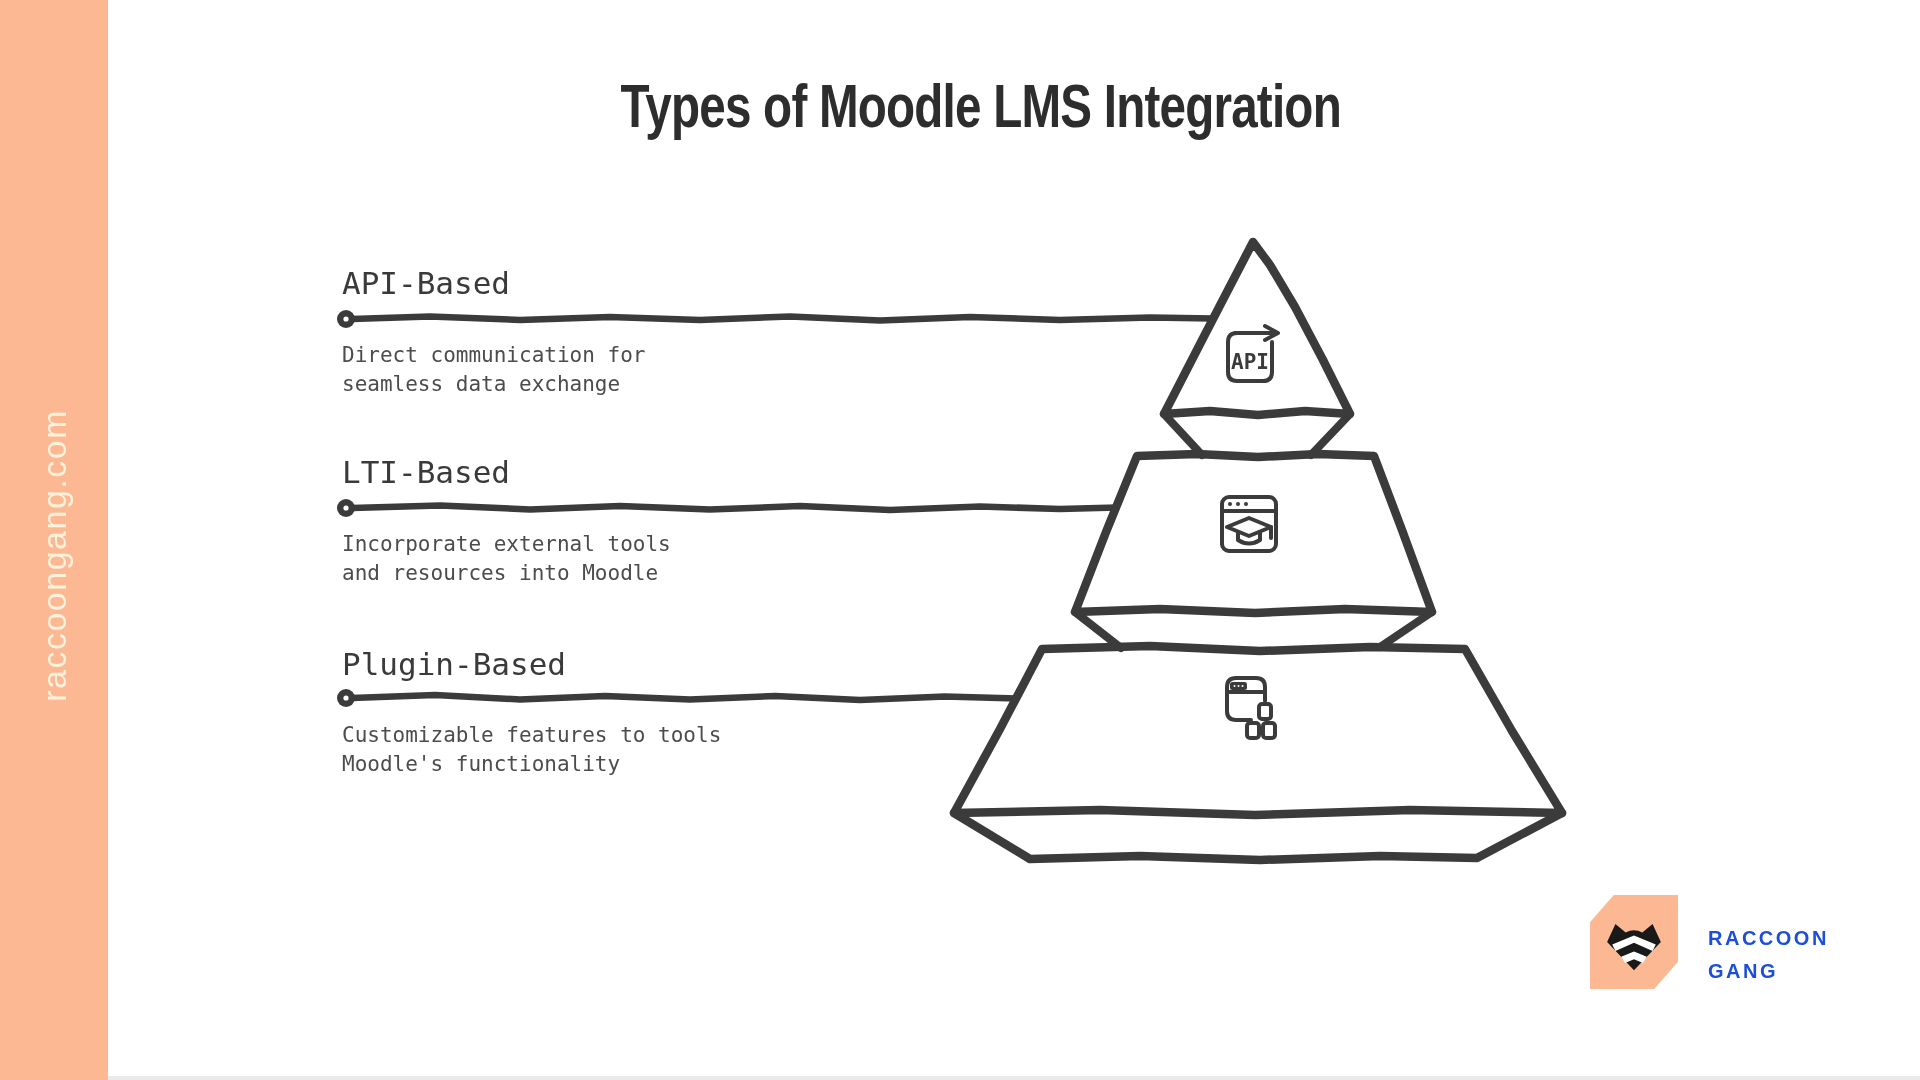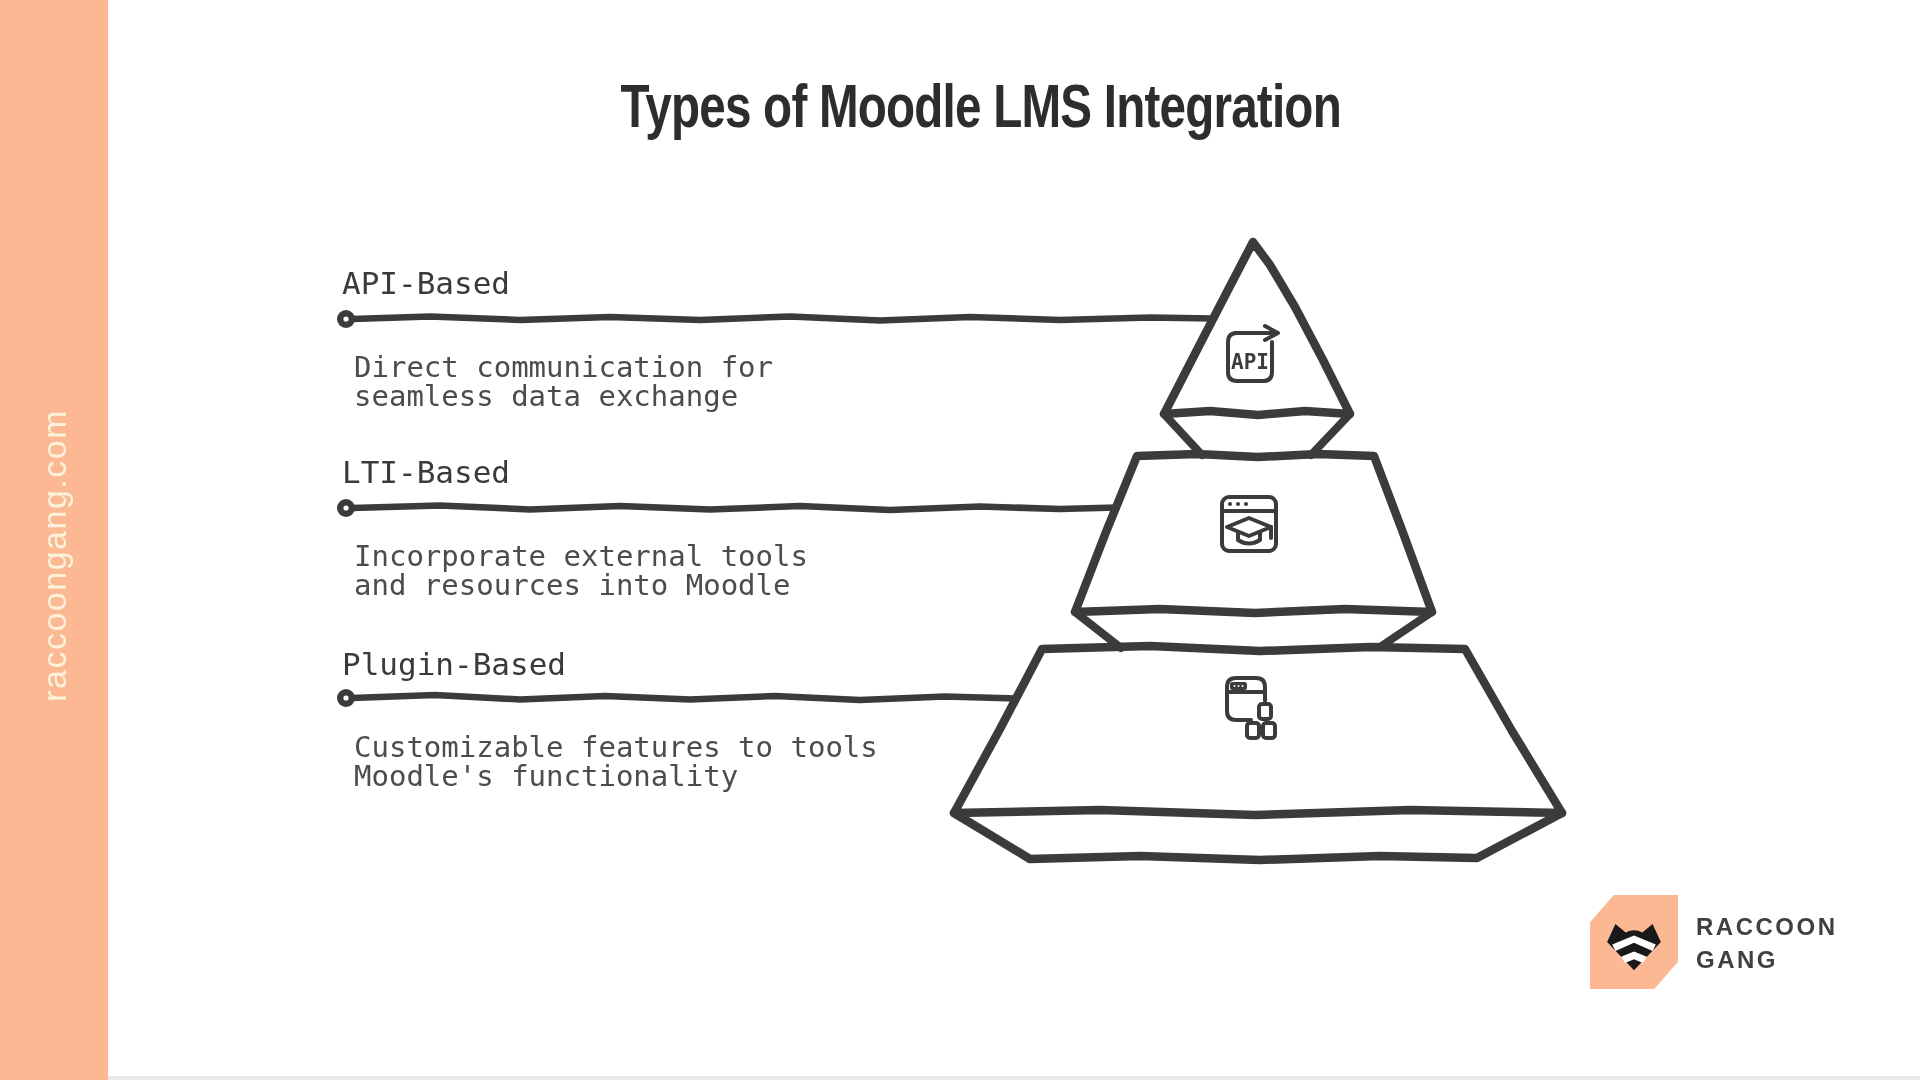--- a/index.html
+++ b/index.html
@@ -32,23 +32,23 @@
     white-space:nowrap;
   }
   
   .item-heading{
     position:absolute;left:342px;margin:0;
     font-family:"DejaVu Sans Mono","Liberation Mono",monospace;
     font-weight:400;font-size:31px;line-height:1.1;color:#3A3A3A;
     white-space:nowrap;
   }
   .item-desc{
-    position:absolute;left:342px;margin:12px;
+    position:absolute;left:342px;margin:0;
     font-family:"DejaVu Sans Mono","Liberation Mono",monospace;
-    font-weight:400;font-size:29px;line-height:29px;color:#4C4C4C;
+    font-weight:400;font-size:21px;line-height:29px;color:#4C4C4C;
     white-space:pre-line;
   }
   .h1p{top:266px;} .d1p{top:341px;}
   .h2p{top:455px;} .d2p{top:530px;}
   .h3p{top:647px;} .d3p{top:721px;}
   
   .draw-layer{position:absolute;left:0;top:0;width:1920px;height:1080px;}
   .stroke{fill:none;stroke:#3B3B3B;stroke-linecap:round;stroke-linejoin:round;}
   .tier{fill:#ffffff;stroke:#3B3B3B;stroke-width:8.5;stroke-linejoin:round;stroke-linecap:round;}
   .conn{stroke-width:6.5;}
@@ -59,23 +59,23 @@
     font-weight:700;font-size:21px;fill:#3B3B3B;
   }
   
   .logo-mark{
     position:absolute;left:1590px;top:895px;width:88px;height:94px;
     background:#FBB893;
     clip-path:polygon(27% 0,100% 0,100% 71%,73% 100%,0 100%,0 29%);
     display:flex;align-items:center;justify-content:center;
   }
   .logo-text{
-    position:absolute;left:1696px;top:910px;margin:0;
-    font-size:24px;font-weight:700;letter-spacing:2.5px;line-height:33px;
-    color:#404040;white-space:nowrap;
+    position:absolute;left:1696px;top:910px;margin:12px;
+    font-size:20px;font-weight:700;letter-spacing:2.5px;line-height:33px;
+    color:#1d4ed8;white-space:nowrap;
   }
   .bottom-hairline{
     position:absolute;left:108px;right:0;bottom:0;height:4px;background:#EAEAEA;
   }
 </style>
 </head>
 <body>
 
 <div class="sidebar">
   <span class="sidebar-url">raccoongang.com</span>

